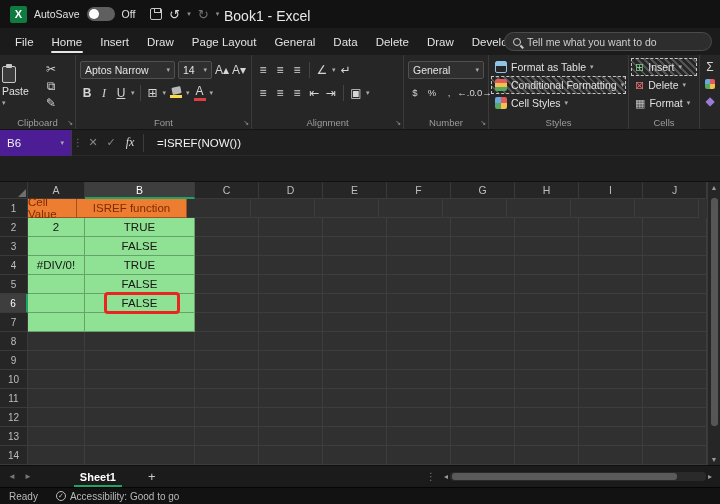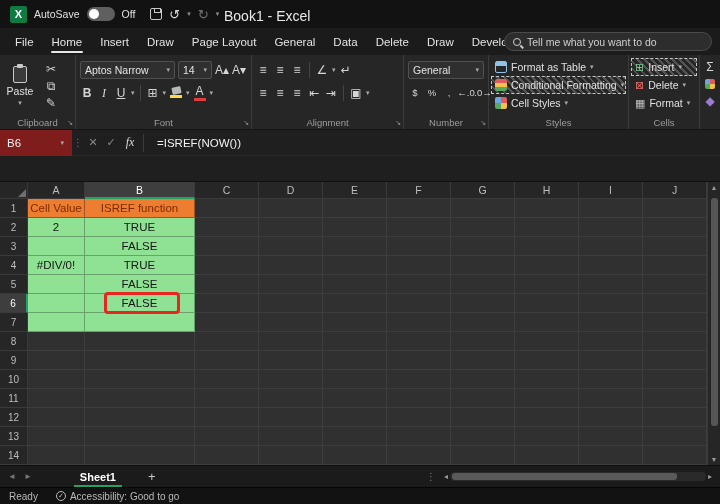--- a/index.html
+++ b/index.html
@@ -43,42 +43,42 @@
   .combo{height:18px;background:#2f2f2f;border:1px solid #505050;border-radius:2px;display:flex;
     align-items:center;justify-content:space-between;padding:0 4px;font-size:10.5px;color:#e3e3e3;white-space:nowrap;overflow:hidden}
   .dd{font-size:7px;color:#aaa;flex:none}
   .ric{font-size:12px;color:#d5d5d5;display:inline-flex;flex-direction:column;align-items:center;
     justify-content:center;min-width:14px;line-height:1}
   .ric.bold{font-weight:bold}
   .ric.italic{font-style:italic;font-family:"Liberation Serif",serif}
   .ric.underline{text-decoration:underline}
   .vsep{width:1px;height:16px;background:#444;margin:0 2px}
   .clipwrap{display:flex}
-  .paste-btn{width:36px;height:56px;display:flex;flex-direction:column;align-items:center;justify-content:center;gap:2px;font-size:10.5px;color:#e0e0e0}
+  .paste-btn{width:36px;height:56px;display:flex;flex-direction:column;align-items:flex-start;justify-content:center;gap:2px;font-size:10.5px;color:#e0e0e0}
   .clip-icon{width:14px;height:17px;border:1px solid #c9c9c9;border-radius:2px;position:relative;background:#3a3a3a}
   .clip-icon::after{content:"";position:absolute;top:-3px;left:3px;width:6px;height:4px;background:#c9c9c9;border-radius:1px}
   .minicol{display:flex;flex-direction:column;gap:5px;padding-top:5px;align-items:center;width:26px}
   .colorbar{display:block;width:12px;height:3px;margin-top:1px}
   .colorbar.yellow{background:#ffd94a}
   .colorbar.red{background:#e03e3e}
   .bucket-shape{width:9px;height:7px;background:#b9b9b9;border-radius:1px;transform:rotate(-12deg)}
   .stackbtn{display:flex;align-items:center;gap:4px;height:18px;padding:0 4px;font-size:10.5px;color:#e0e0e0;white-space:nowrap}
   .sicon{width:12px;height:12px;flex:none;border-radius:2px}
   .sicon.cf{background:linear-gradient(180deg,#e05c5c 0 33%,#f2c14e 33% 66%,#57a860 66% 100%)}
   .sicon.table{border:1px solid #8fc3e8;background:linear-gradient(#8fc3e8 0 4px,transparent 4px)}
   .sicon.cellstyles{background:conic-gradient(#e05c5c 0 25%,#f2c14e 0 50%,#57a860 0 75%,#6aa9e0 0 100%)}
   .cicon{font-size:11px;line-height:1;flex:none}
   .hatched{background-image:repeating-linear-gradient(45deg,rgba(220,220,220,.25) 0 2px,transparent 2px 5px);
     outline:1.5px dashed #c4c4c4;outline-offset:-1px}
   .edgecol{display:flex;flex-direction:column;gap:6px;align-items:center;padding-top:3px}
 
   
   .formulabar{position:absolute;top:130px;left:0;width:720px;height:52px;background:#1f1f1f;border-bottom:1px solid #101010}
   .fb-row{display:flex;align-items:center;height:26px;border-bottom:1px solid #2a2a2a}
-  .namebox{width:72px;height:26px;background:#7f1d1d;border-right:1px solid #3c3c3c;display:flex;
+  .namebox{width:72px;height:26px;background:#4c1d95;border-right:1px solid #3c3c3c;display:flex;
     align-items:center;justify-content:space-between;padding:0 7px;font-size:11.5px;color:#f0f0f0;flex:none}
   .fb-handle{width:12px;text-align:center;color:#6f6f6f;font-size:10px}
   .fb-btn{width:18px;text-align:center;font-size:11px;color:#8a8a8a}
   .fb-fx{font-style:italic;font-family:"Liberation Serif",serif;color:#d8d8d8;font-size:12px;width:20px;text-align:center}
   .fb-sep{width:1px;height:18px;background:#3c3c3c;margin:0 3px}
   .fb-formula{margin-left:10px;font-size:11.5px;color:#f2f2f2}
 
   
   .gridwrap{position:absolute;top:182px;left:0;width:720px;height:283px;background:#303030;overflow:hidden}
   .colheaders{display:flex;height:17px}
@@ -328,21 +328,21 @@
       <div class="colh" style="width: 64px;">E</div>
       <div class="colh" style="width: 64px;">F</div>
       <div class="colh" style="width: 64px;">G</div>
       <div class="colh" style="width: 64px;">H</div>
       <div class="colh" style="width: 64px;">I</div>
       <div class="colh" style="width: 64px;">J</div>
     </div>
   <div>
       <div class="grow">
         <div class="rowh">1</div>
-        <div class="cell fill-orange" style="width: 57px; text-align: center;">
+        <div class="cell fill-orange" style="width: 49px;">
           <span>Cell Value</span>
         </div>
         <div class="cell fill-orange" style="width: 110px;">
           <span>ISREF function</span>
         </div>
         <div class="cell" style="width: 64px;"></div>
         <div class="cell" style="width: 64px;"></div>
         <div class="cell" style="width: 64px;"></div>
         <div class="cell" style="width: 64px;"></div>
         <div class="cell" style="width: 64px;"></div>

